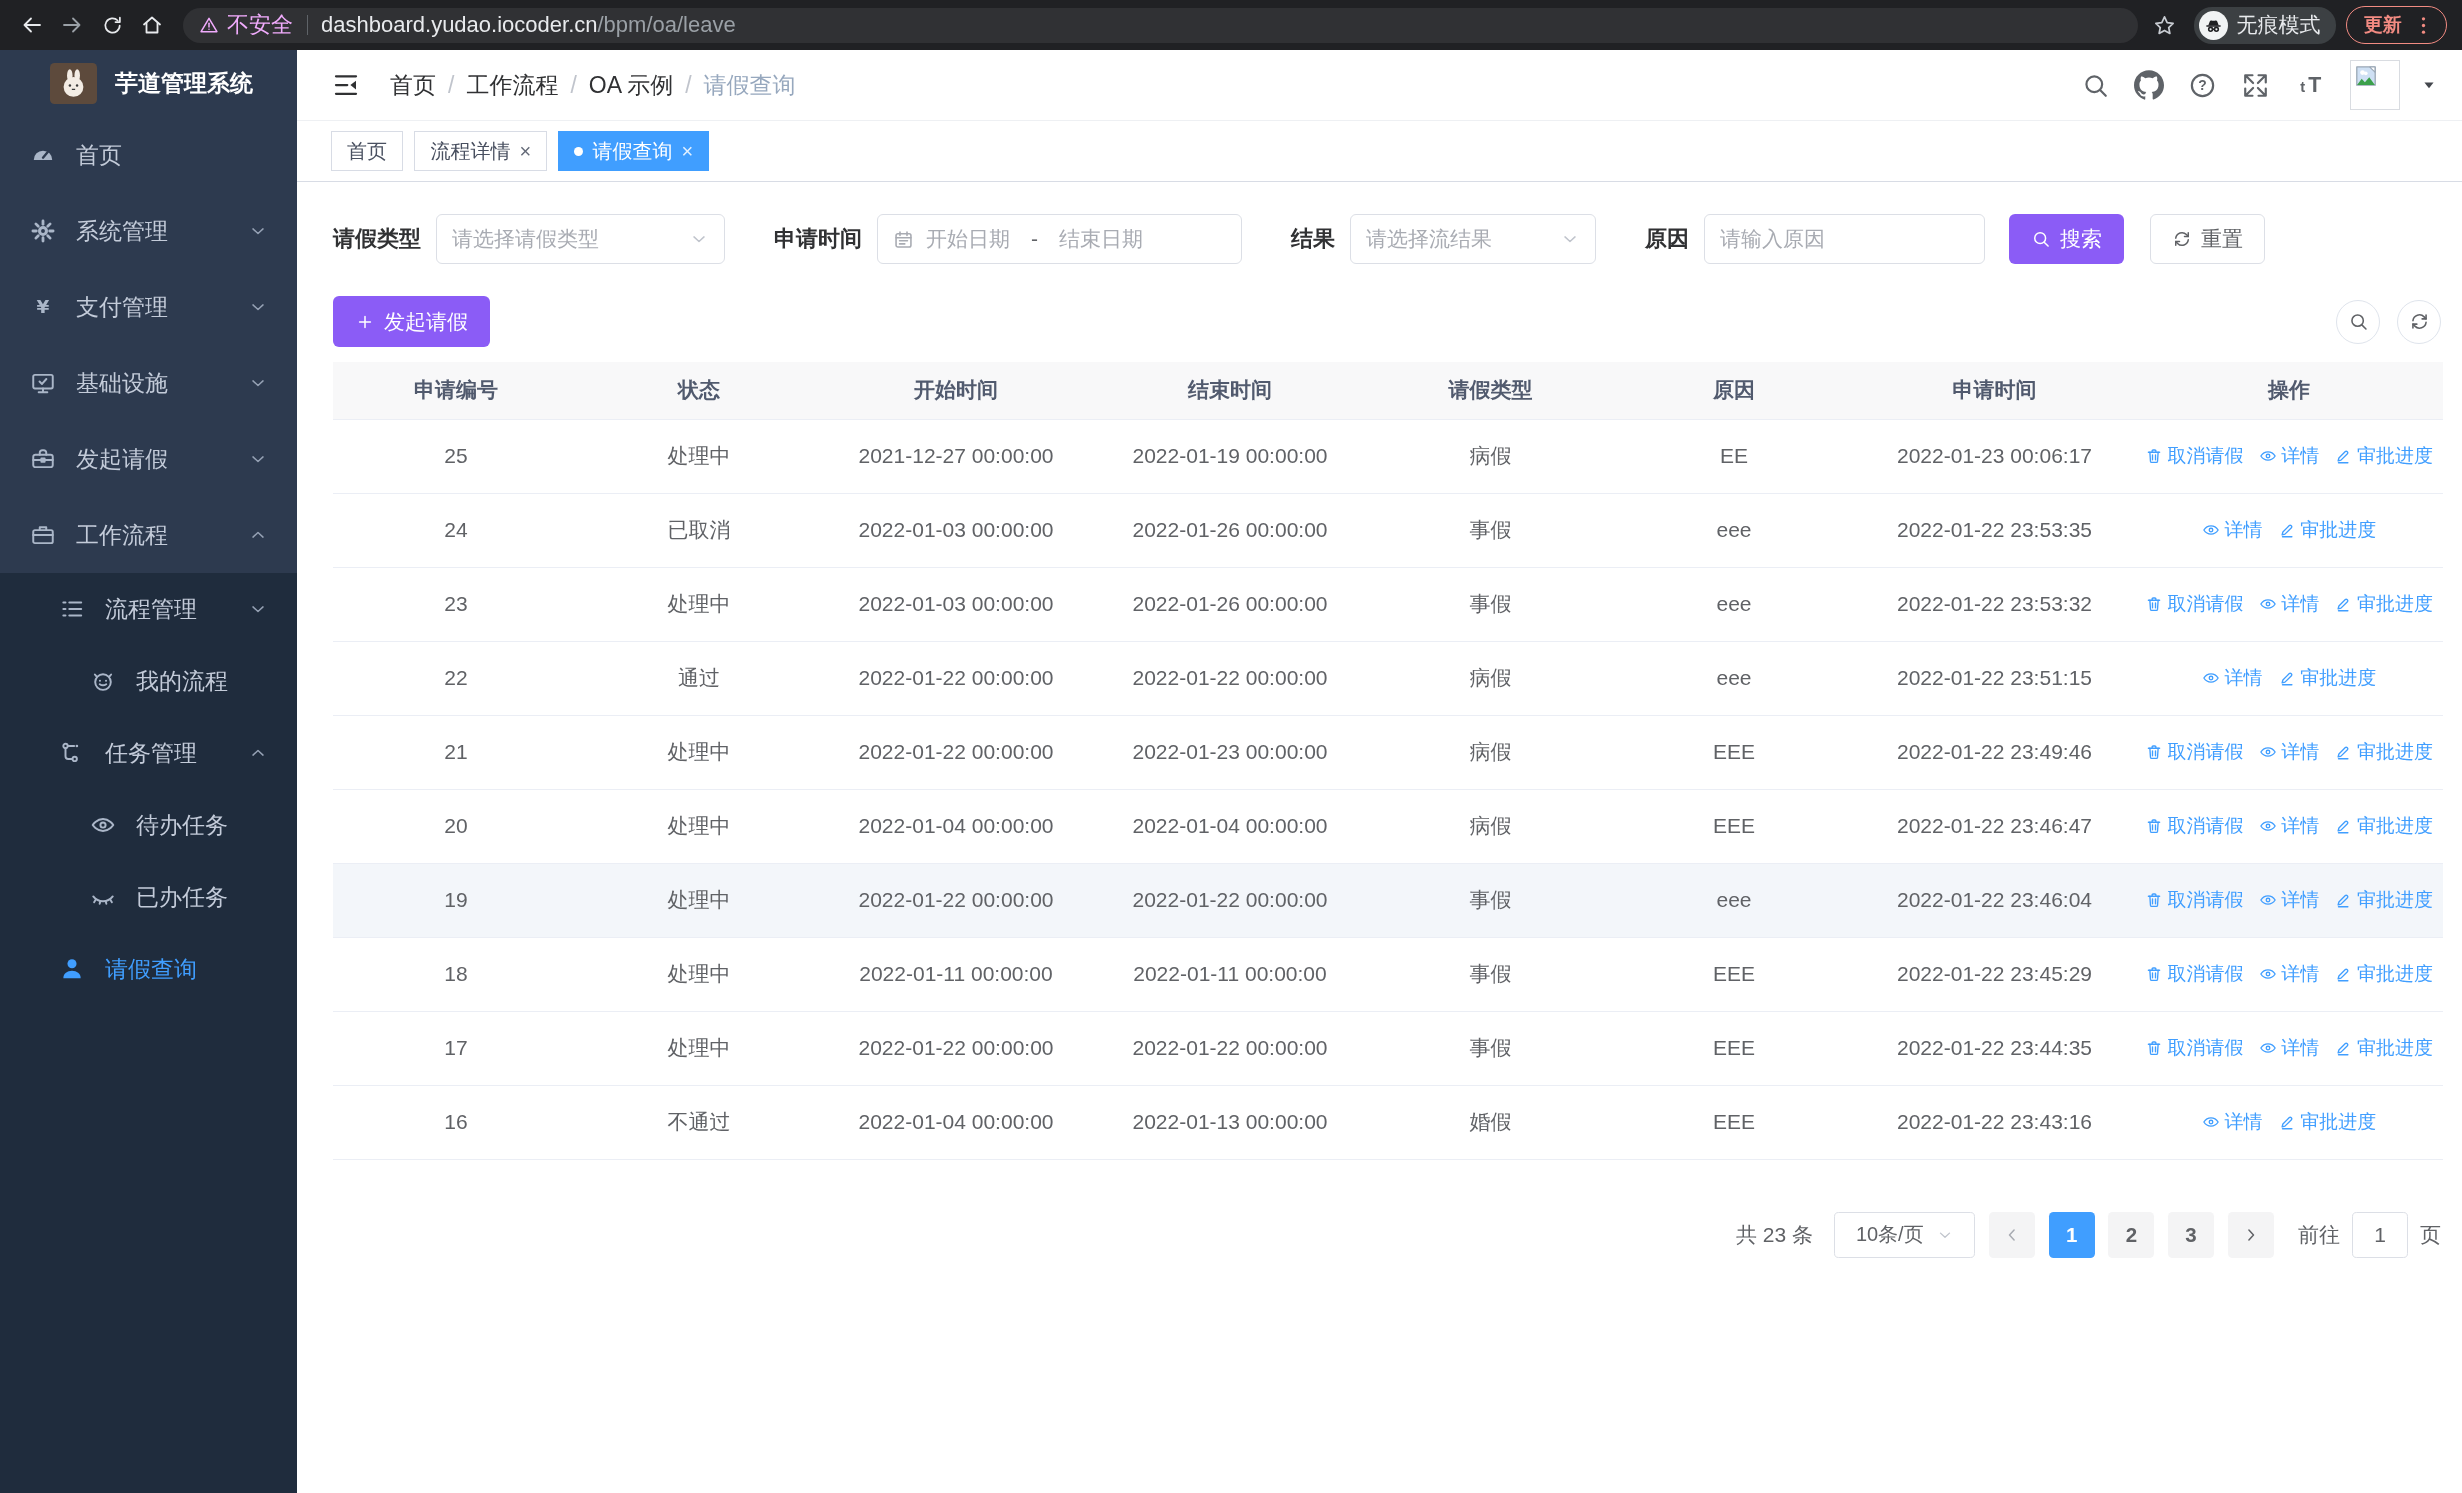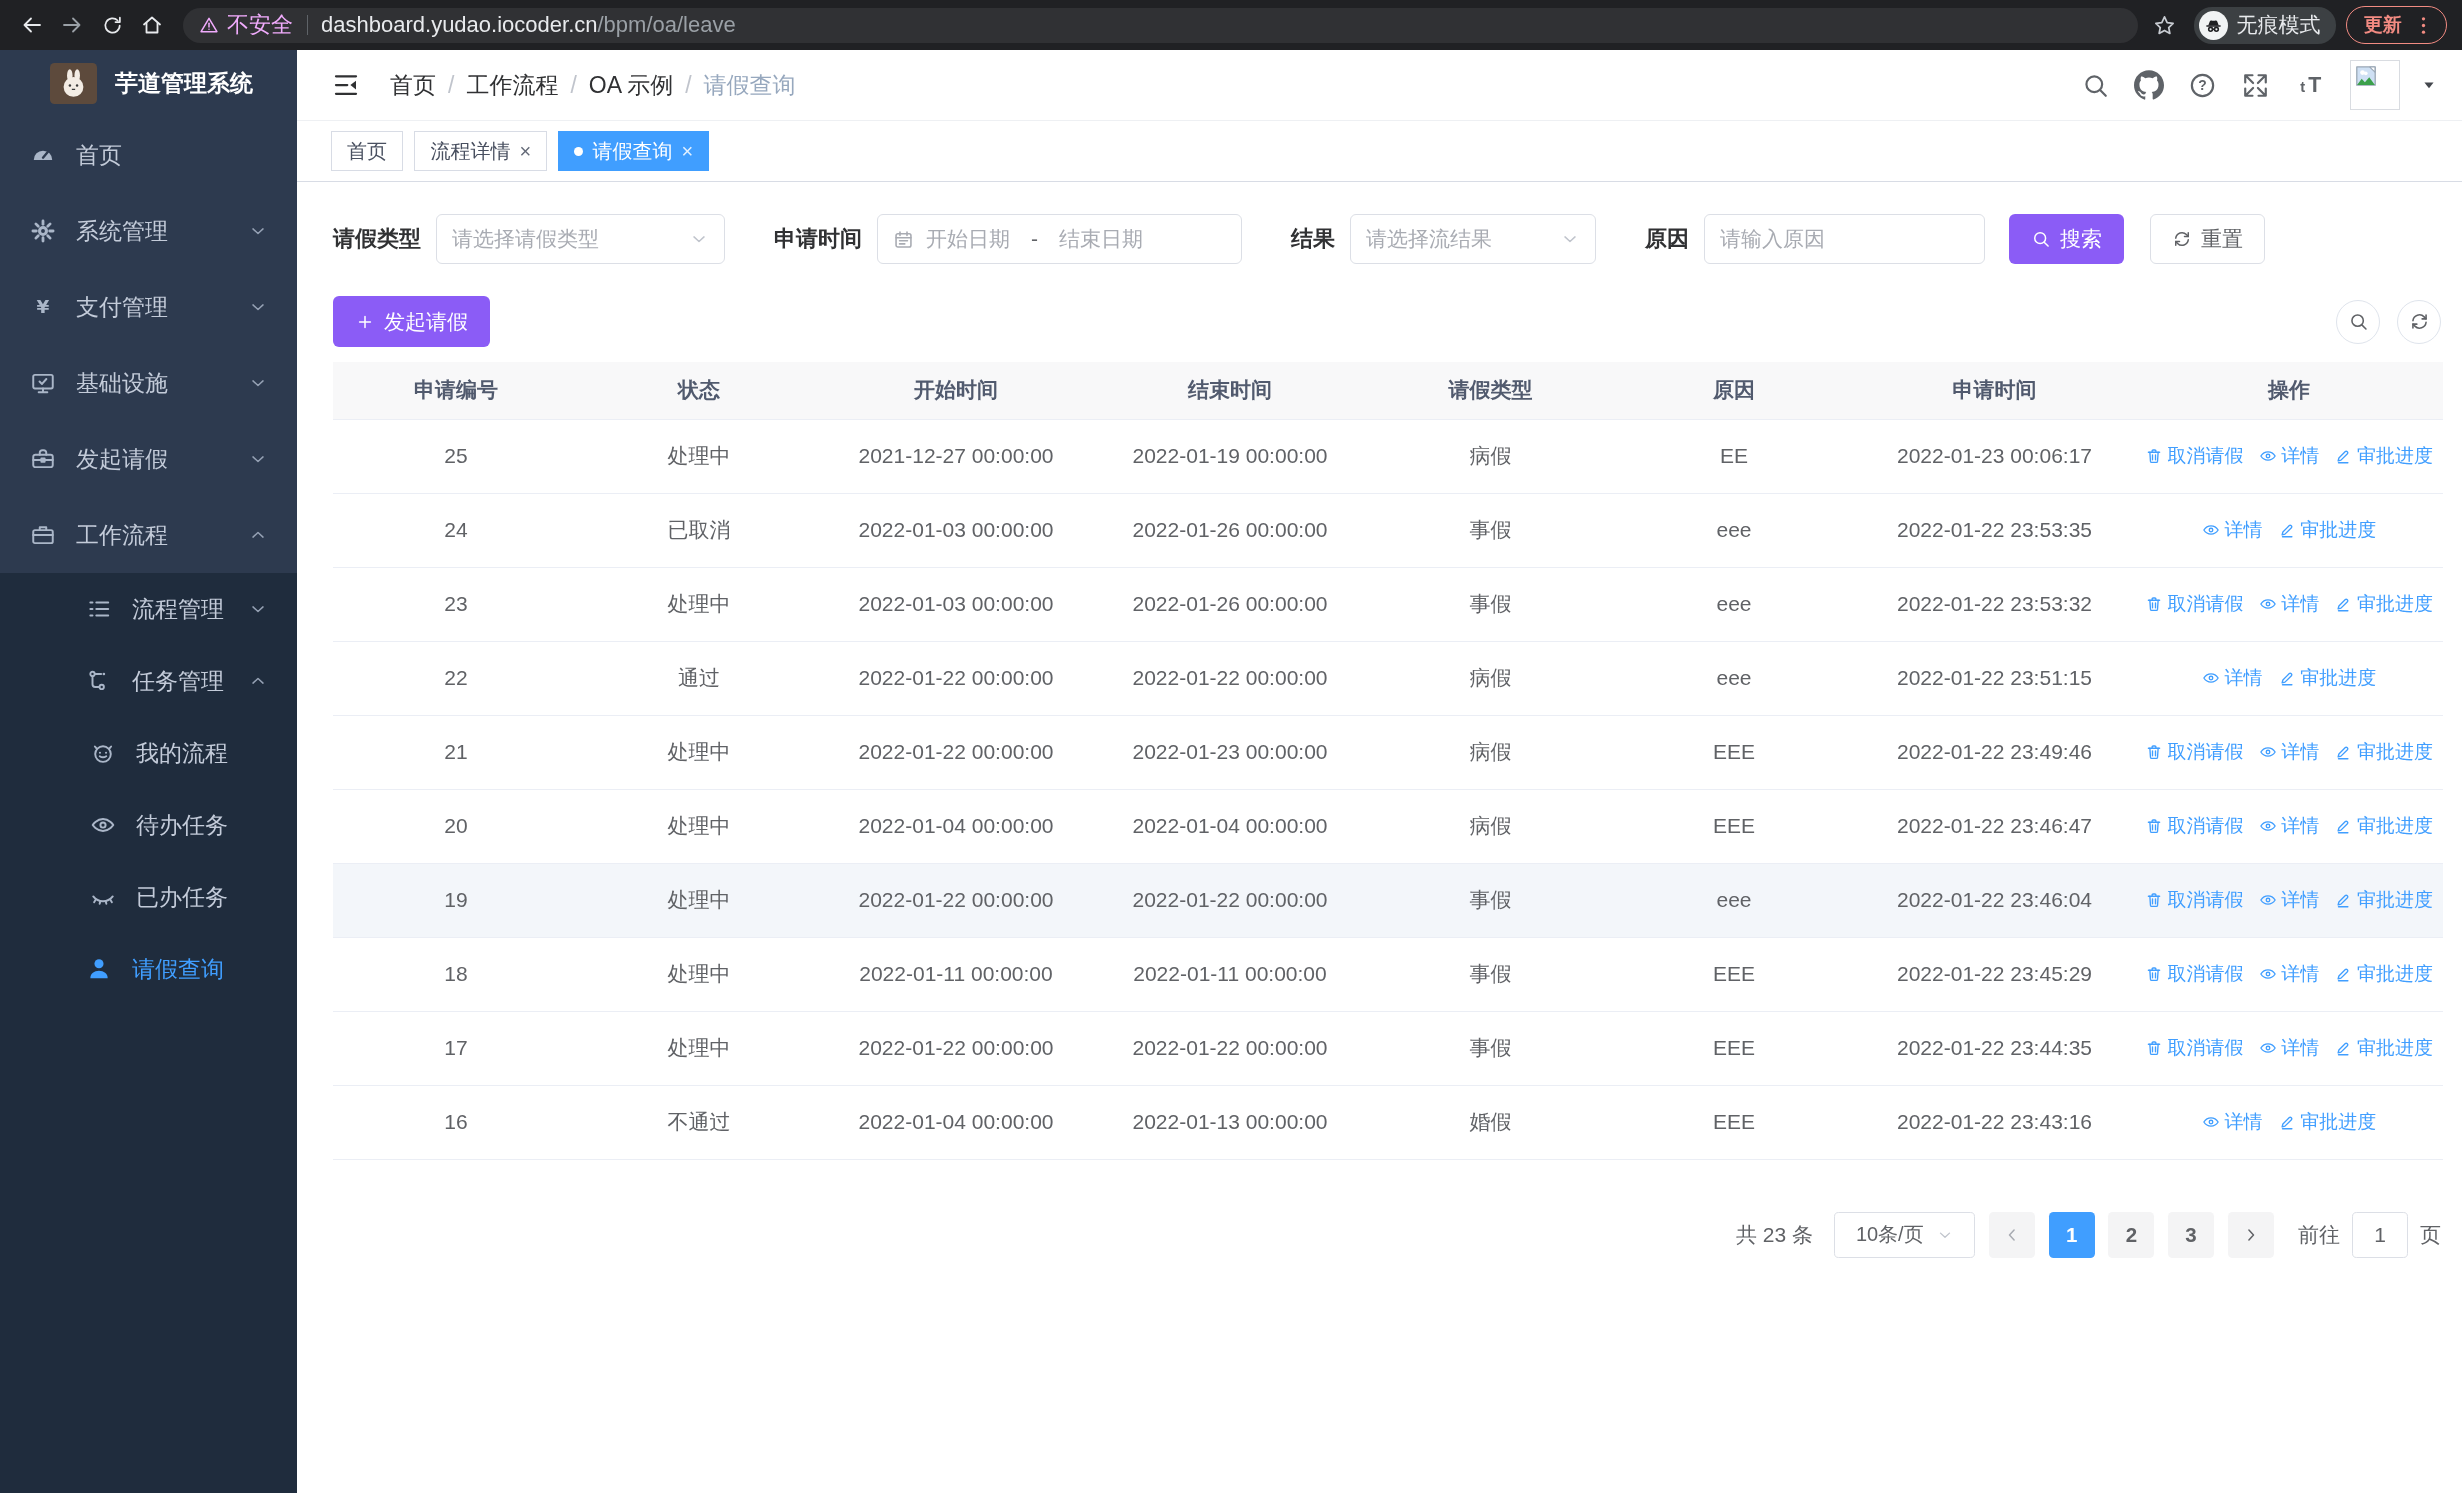--- a/index.html
+++ b/index.html
@@ -29,21 +29,21 @@
   .app { display:flex; height:1443px; }
   .sidebar { width:297px; flex:none; background:#2d3a4f; color:#c3cbd9; display:flex; flex-direction:column; }
   .logo-row { height:67px; display:flex; align-items:center; padding-left:50px; flex:none; }
   .logo-box { width:47px; height:41px; border-radius:4.6px; background:#5d4a3c; display:flex; align-items:center; justify-content:center; overflow:hidden; flex:none; }
   .app-title { color:#fff; font-size:23px; font-weight:bold; margin-left:18px; white-space:nowrap; }
   .menu-item { display:flex; align-items:center; font-size:23px; cursor:pointer; flex:none; }
   .menu-item .mi-icon { display:flex; color:#aab6c8; flex:none; }
   .menu-item .mi-label { margin-left:20px; white-space:nowrap; }
   .menu-item .chev { margin-left:auto; margin-right:29px; color:#95a1b4; display:flex; }
   .lvl1 { height:76px; padding-left:30px; }
-  .lvl2 { height:72px; padding-left:86px; }
+  .lvl2 { height:72px; padding-left:59px; }
   .lvl3 { height:72px; padding-left:90px; }
   .submenu-wrap { background:#1f2c3d; flex:1; }
   .menu-item.active { color:#409eff; }
   .menu-item.active .mi-icon { color:#409eff; }
 
   .main { flex:1; display:flex; flex-direction:column; min-width:0; background:#fff; }
 
   
   .topbar { height:71px; display:flex; align-items:center; padding:0 23px 0 34px;
     border-bottom:0.8px solid #eef0f3; background:#fff; flex:none; }
@@ -304,48 +304,48 @@
               <path d="M4 6h2M4 12h2M4 18h2"></path>
             </svg>
           </span>
           <span class="mi-label">流程管理</span>
           <span class="chev">
             <svg class="ic" width="20" height="20" viewBox="0 0 24 24">
               <path d="M6 9.5l6 5.5 6-5.5"></path>
             </svg>
           </span>
         </div>
+        <div class="menu-item lvl3">
+          <span class="mi-icon">
+            <svg class="ic" width="26" height="26" viewBox="0 0 24 24">
+              <circle cx="12" cy="13" r="7.2"></circle>
+              <circle cx="9.2" cy="11.8" r="1" fill="currentColor" stroke="none"></circle>
+              <circle cx="14.8" cy="11.8" r="1" fill="currentColor" stroke="none"></circle>
+              <path d="M9 15a4 2.4 0 0 0 6 0"></path>
+              <path d="M6 7.8L4.5 6M18 7.8L19.5 6"></path>
+            </svg>
+          </span>
+          <span class="mi-label">我的流程</span>
+        </div>
         <div class="menu-item lvl2">
           <span class="mi-icon">
             <svg class="ic" width="26" height="26" viewBox="0 0 24 24">
               <circle cx="6" cy="5.5" r="2"></circle>
               <path d="M8.5 5.5H14"></path>
               <path d="M6 7.5V15a2.5 2.5 0 0 0 2.5 2.5H12"></path>
               <circle cx="14.5" cy="17.5" r="2"></circle>
               <circle cx="16.5" cy="5.5" r="1.2" fill="currentColor" stroke="none"></circle>
             </svg>
           </span>
           <span class="mi-label">任务管理</span>
           <span class="chev">
             <svg class="ic" width="20" height="20" viewBox="0 0 24 24">
               <path d="M6 14.5l6-5.5 6 5.5"></path>
             </svg>
           </span>
-        </div>
-        <div class="menu-item lvl3">
-          <span class="mi-icon">
-            <svg class="ic" width="26" height="26" viewBox="0 0 24 24">
-              <circle cx="12" cy="13" r="7.2"></circle>
-              <circle cx="9.2" cy="11.8" r="1" fill="currentColor" stroke="none"></circle>
-              <circle cx="14.8" cy="11.8" r="1" fill="currentColor" stroke="none"></circle>
-              <path d="M9 15a4 2.4 0 0 0 6 0"></path>
-              <path d="M6 7.8L4.5 6M18 7.8L19.5 6"></path>
-            </svg>
-          </span>
-          <span class="mi-label">我的流程</span>
         </div>
         <div class="menu-item lvl3">
           <span class="mi-icon">
             <svg class="ic" width="26" height="26" viewBox="0 0 24 24">
               <path d="M2.5 12S6 6.5 12 6.5 21.5 12 21.5 12 18 17.5 12 17.5 2.5 12 2.5 12z"></path>
               <circle cx="12" cy="12" r="2.4"></circle>
             </svg>
           </span>
           <span class="mi-label">待办任务</span>
         </div>

